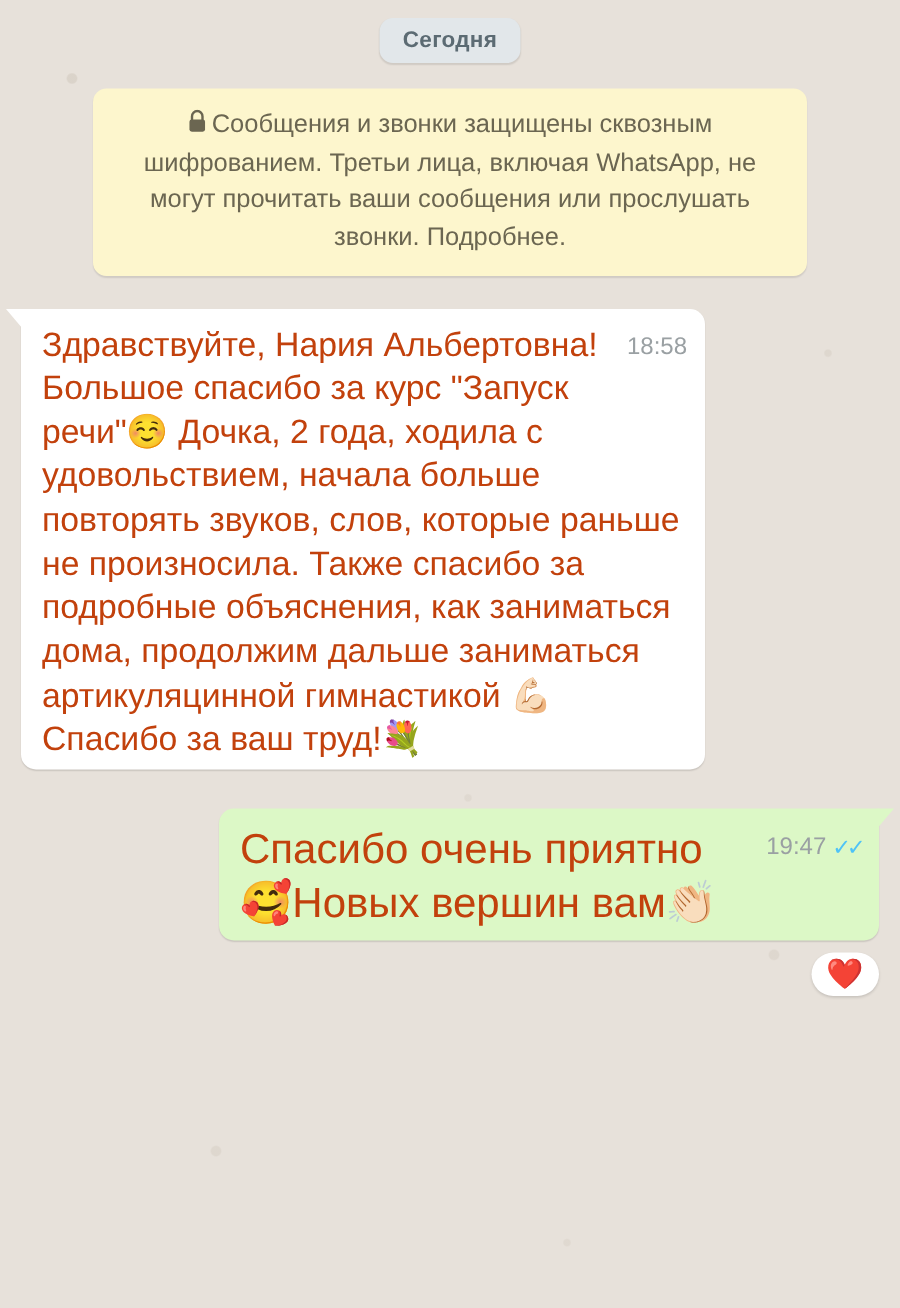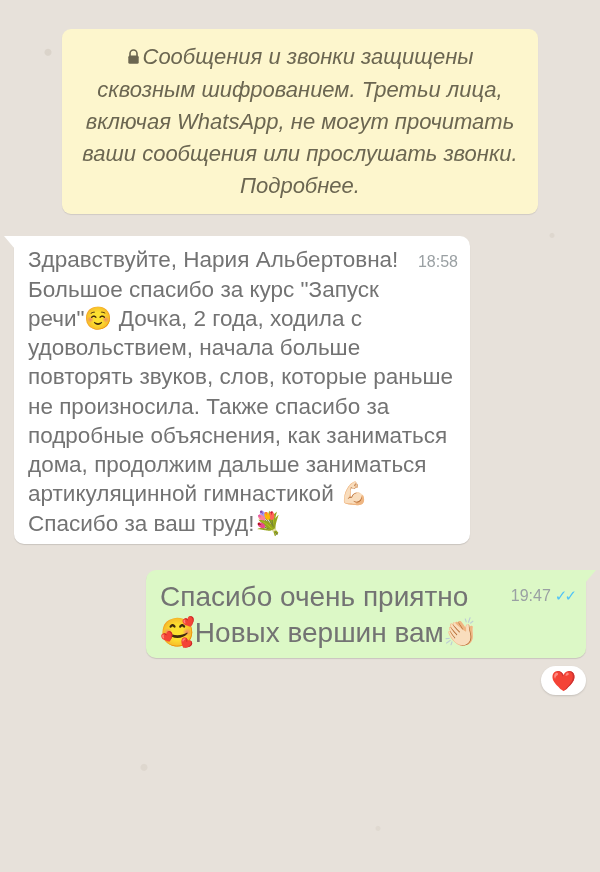--- a/index.html
+++ b/index.html
@@ -54,28 +54,27 @@
     padding: 6px 16px 7px 16px;
     border-radius: 9px;
     box-shadow: 0 1px 1px rgba(0,0,0,0.10);
     letter-spacing: 0.2px;
   }
 
   .encryption-note {
     margin-top: 17px;
     background: #fdf6cd;
     color: #6b6651;
-    font-size: 22px;
+    font-size: 17px;
     line-height: 1.45;
     text-align: center;
     padding: 12px 18px 13px 18px;
     border-radius: 9px;
     box-shadow: 0 1px 1px rgba(0,0,0,0.10);
     max-width: 440px;
-    font-style: italic;
   }
   .lock-icon {
     display: inline-block;
     vertical-align: -1px;
     margin-right: 3px;
   }
 
   .bubble {
     position: relative;
     border-radius: 10px;
@@ -109,21 +108,21 @@
     top: 0;
     right: -10px;
     width: 0; height: 0;
     border-top: 0 solid transparent;
     border-left: 11px solid #dcf8c6;
     border-bottom: 13px solid transparent;
   }
   .msg-text {
     font-size: 22.5px;
     line-height: 1.30;
-    color: #737373;
+    color: #c2410c;
     white-space: pre-wrap;
     word-wrap: break-word;
   }
   .msg-text.out-text { font-size: 28px; }
   .meta {
     float: right;
     display: inline-flex;
     align-items: center;
     gap: 4px;
     font-size: 16px;
@@ -155,20 +154,23 @@
     display: inline-block;
   }
 </style>
 </head>
 <body>
 
 <div class="bg-pattern"></div>
 
 <div class="chat">
 
+  <div class="row center">
+    <div class="date-chip">Сегодня</div>
+  </div>
 
   <div class="row center">
     <div class="encryption-note">
       <span class="lock-icon">
         <svg width="13" height="16" viewBox="0 0 13 16" aria-hidden="true">
           <path d="M3 7V4.6C3 2.6 4.6 1 6.5 1S10 2.6 10 4.6V7" fill="none" stroke="#6b6651" stroke-width="1.6"></path>
           <rect x="1.3" y="6.6" width="10.4" height="8.2" rx="1.6" fill="#6b6651"></rect>
         </svg>
       </span><span>Сообщения и звонки защищены сквозным шифрованием. Третьи лица, включая WhatsApp, не могут прочитать ваши сообщения или прослушать звонки. Подробнее.</span>
     </div>

